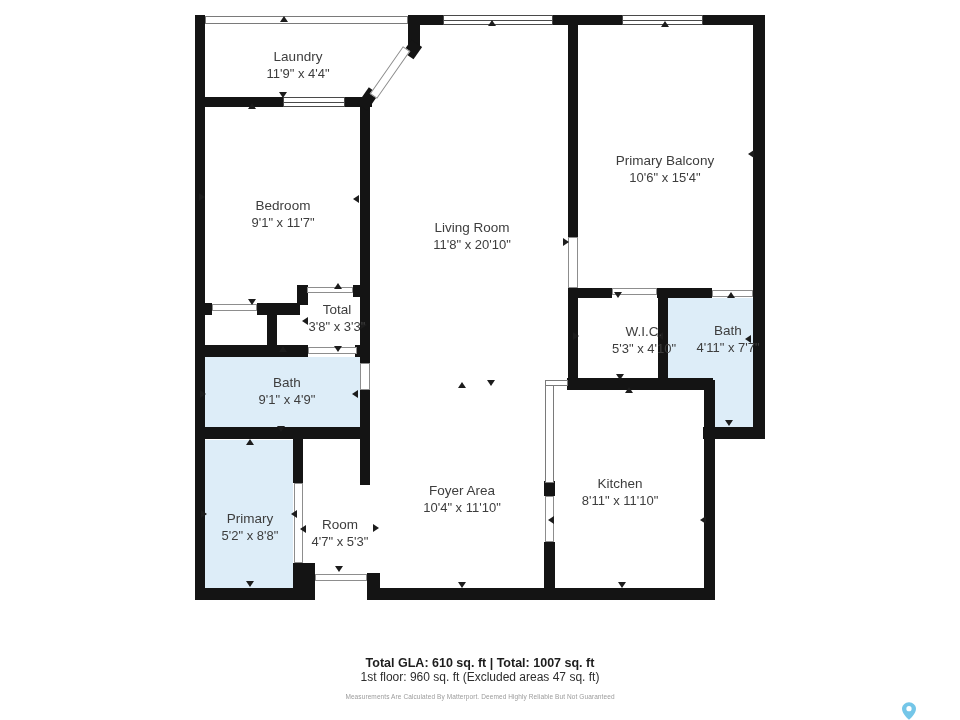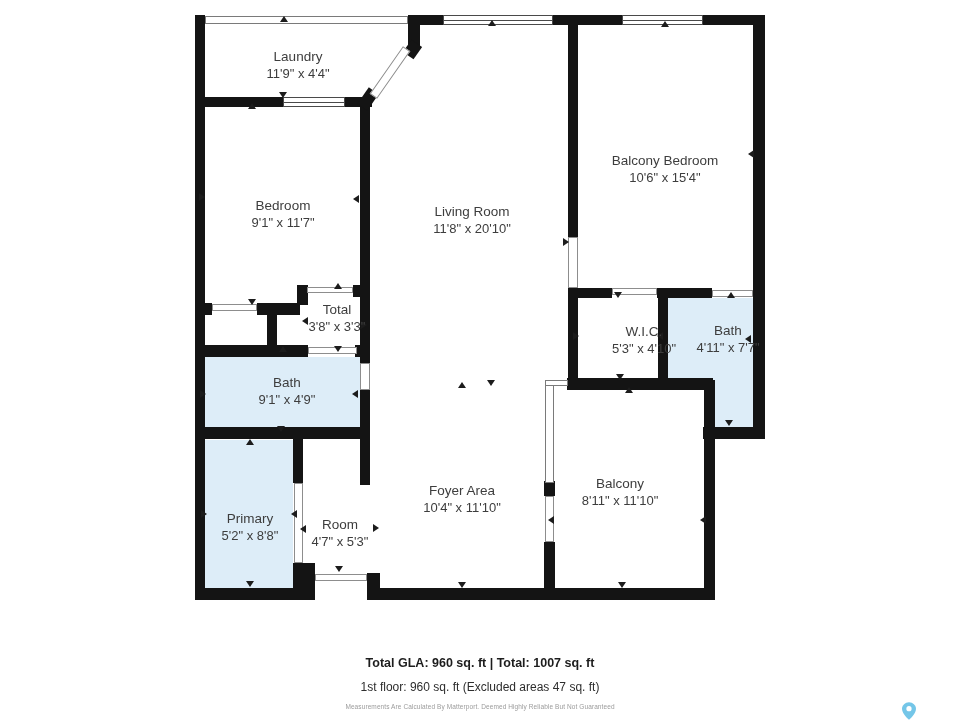--- a/index.html
+++ b/index.html
@@ -19,21 +19,21 @@
   .marker.up{border-left:4px solid transparent;border-right:4px solid transparent;border-bottom:6px solid #1c1c1c;}
   .marker.down{border-left:4px solid transparent;border-right:4px solid transparent;border-top:6px solid #1c1c1c;}
   .marker.left{border-top:4px solid transparent;border-bottom:4px solid transparent;border-right:6px solid #1c1c1c;}
   .marker.right{border-top:4px solid transparent;border-bottom:4px solid transparent;border-left:6px solid #1c1c1c;}
   .room{position:absolute;transform:translate(-50%,-50%);text-align:center;white-space:nowrap;
     color:#3d3d3d;line-height:17px;}
   .room .rn{font-size:13.5px;display:block;}
   .room .rd{font-size:13px;display:block;}
   .footer{position:absolute;left:0;width:960px;top:656px;text-align:center;}
   .f1{font-weight:bold;font-size:12.5px;color:#1d1d1d;}
-  .f2{font-size:12px;color:#2e2e2e;margin-top:10px;}
+  .f2{font-size:12px;color:#2e2e2e;margin-top:0;}
   .f3{font-size:6.5px;color:#9b9b9b;margin-top:9px;letter-spacing:.1px;}
   #pin{position:absolute;left:902px;top:702px;width:14px;height:18px;}
 </style>
 </head>
 <body>
 
 <div id="plan">
     <div class="fill" style="left: 205px; top: 357px; width: 155px; height: 70px; background: rgb(221, 237, 248);"></div>
     <div class="fill" style="left: 205px; top: 440px; width: 88px; height: 148px; background: rgb(221, 237, 248);"></div>
     <div class="fill" style="left: 668px; top: 298px; width: 85px; height: 82px; background: rgb(221, 237, 248);"></div>
@@ -136,26 +136,26 @@
     <div class="marker down" style="left: 618px; top: 582px;"></div>
     <div class="marker down" style="left: 458px; top: 582px;"></div>
     <div class="room" style="left: 298px; top: 65px;">
       <span class="rn">Laundry</span>
       <span class="rd">11'9" x 4'4"</span>
     </div>
     <div class="room" style="left: 283px; top: 214px;">
       <span class="rn">Bedroom</span>
       <span class="rd">9'1" x 11'7"</span>
     </div>
-    <div class="room" style="left: 472px; top: 220px;">
+    <div class="room" style="left: 472px; top: 236px;">
       <span class="rn">Living Room</span>
       <span class="rd">11'8" x 20'10"</span>
     </div>
     <div class="room" style="left: 665px; top: 169px;">
-      <span class="rn">Balcony Bedroom</span>
+      <span class="rn">Primary Balcony</span>
       <span class="rd">10'6" x 15'4"</span>
     </div>
     <div class="room" style="left: 337px; top: 318px;">
       <span class="rn">Total</span>
       <span class="rd">3'8" x 3'3"</span>
     </div>
     <div class="room" style="left: 644px; top: 340px;">
       <span class="rn">W.I.C.</span>
       <span class="rd">5'3" x 4'10"</span>
     </div>
@@ -173,27 +173,27 @@
     </div>
     <div class="room" style="left: 340px; top: 533px;">
       <span class="rn">Room</span>
       <span class="rd">4'7" x 5'3"</span>
     </div>
     <div class="room" style="left: 462px; top: 499px;">
       <span class="rn">Foyer Area</span>
       <span class="rd">10'4" x 11'10"</span>
     </div>
     <div class="room" style="left: 620px; top: 492px;">
-      <span class="rn">Balcony</span>
+      <span class="rn">Kitchen</span>
       <span class="rd">8'11" x 11'10"</span>
     </div>
   </div>
 
 <div class="footer">
-  <div class="f1">Total GLA: 960 sq. ft | Total: 1007 sq. ft</div>
+  <div class="f1">Total GLA: 610 sq. ft | Total: 1007 sq. ft</div>
   <div class="f2">1st floor: 960 sq. ft (Excluded areas 47 sq. ft)</div>
   <div class="f3">Measurements Are Calculated By Matterport. Deemed Highly Reliable But Not Guaranteed</div>
 </div>
 
 <svg id="pin" viewBox="0 0 16 20">
   <path d="M8 0C3.6 0 0 3.4 0 7.6 0 13 8 20 8 20s8-7 8-12.4C16 3.4 12.4 0 8 0z" fill="#74c6e8"></path>
   <circle cx="8" cy="7.3" r="3" fill="#ffffff"></circle>
 </svg>
 
 </body></html>

